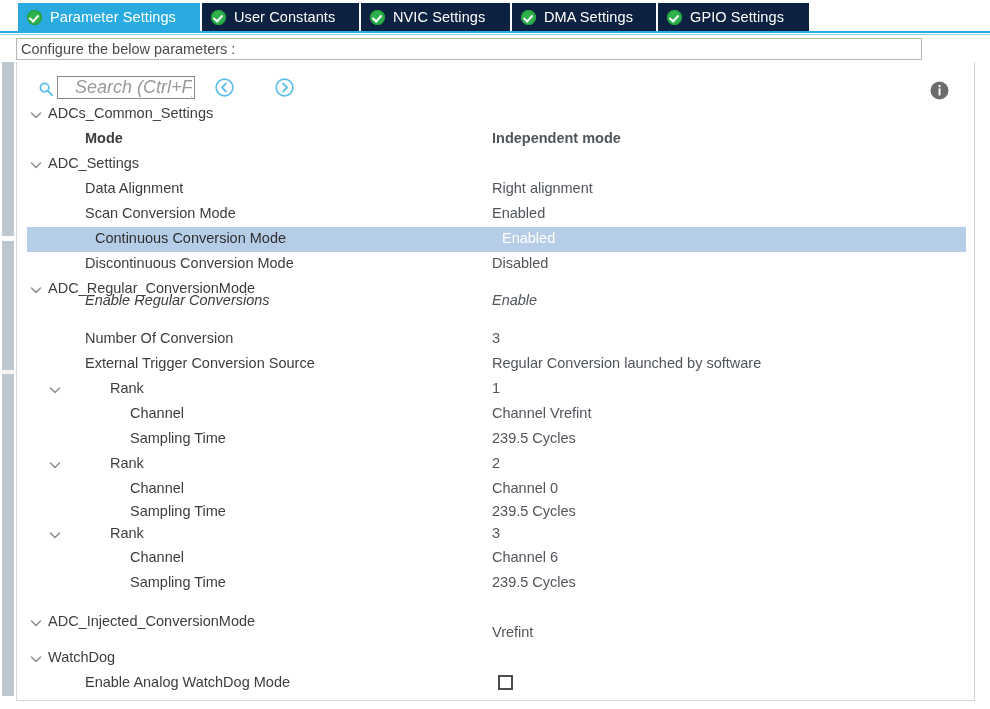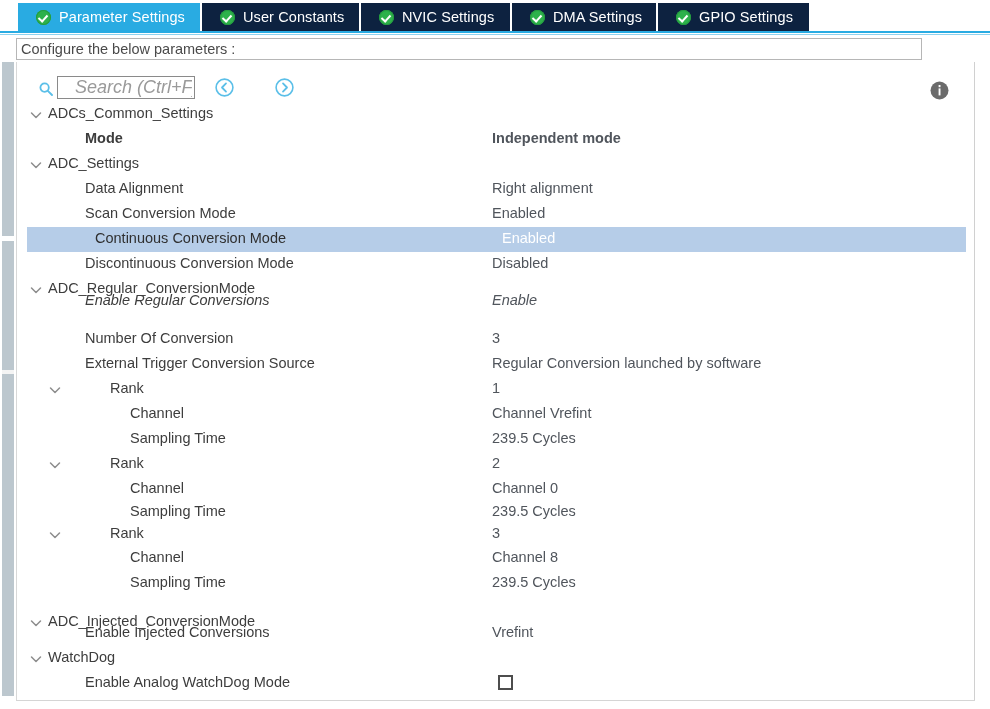--- a/index.html
+++ b/index.html
@@ -26,21 +26,21 @@
   .tab {
     position: absolute;
     top: 3px;
     height: 28px;
     background: #0d2240;
     color: #ffffff;
     font-size: 14.5px;
     display: flex;
     align-items: center;
     box-sizing: border-box;
-    padding-left: 18px;
+    padding-left: 9px;
     padding-right: 11px;
     border-right: 2px solid #ffffff;
     white-space: nowrap;
   }
   .tab.active {
     background: #29abe2;
     color: #ffffff;
   }
   .tab .tab-label { margin-left: 8px; letter-spacing: .1px; }
 
@@ -389,34 +389,33 @@
       </div>
       <div class="row lvl2" style="top: 420px;">
         <span class="chev" style="left: 31px;"><svg width="14" height="14" viewBox="0 0 14 14">
             <polyline points="2.5,5 7,9.5 11.5,5" fill="none" stroke="#8d8d8d" stroke-width="1.5" stroke-linecap="round" stroke-linejoin="round"></polyline>
           </svg></span>
         <span class="label">Rank</span>
         <span class="value">3</span>
       </div>
       <div class="row lvl3" style="top: 444px;">
         <span class="label">Channel</span>
-        <span class="value">Channel 8</span>
+        <span class="value">Channel 6</span>
       </div>
       <div class="row lvl3" style="top: 469px;">
         <span class="label">Sampling Time</span>
         <span class="value">239.5 Cycles</span>
       </div>
       <div class="row lvl0" style="top: 508px;">
         <span class="chev"><svg width="14" height="14" viewBox="0 0 14 14">
             <polyline points="2.5,5 7,9.5 11.5,5" fill="none" stroke="#8d8d8d" stroke-width="1.5" stroke-linecap="round" stroke-linejoin="round"></polyline>
           </svg></span>
         <span class="label">ADC_Injected_ConversionMode</span>
       </div>
       <div class="row lvl1" style="top: 519px;">
-        <span class="label">Enable Injected Conversions</span>
         <span class="value">Vrefint</span>
       </div>
       <div class="row lvl0" style="top: 544px;">
         <span class="chev"><svg width="14" height="14" viewBox="0 0 14 14">
             <polyline points="2.5,5 7,9.5 11.5,5" fill="none" stroke="#8d8d8d" stroke-width="1.5" stroke-linecap="round" stroke-linejoin="round"></polyline>
           </svg></span>
         <span class="label">WatchDog</span>
       </div>
       <div class="row lvl1" style="top: 569px;">
         <span class="label">Enable Analog WatchDog Mode</span>

